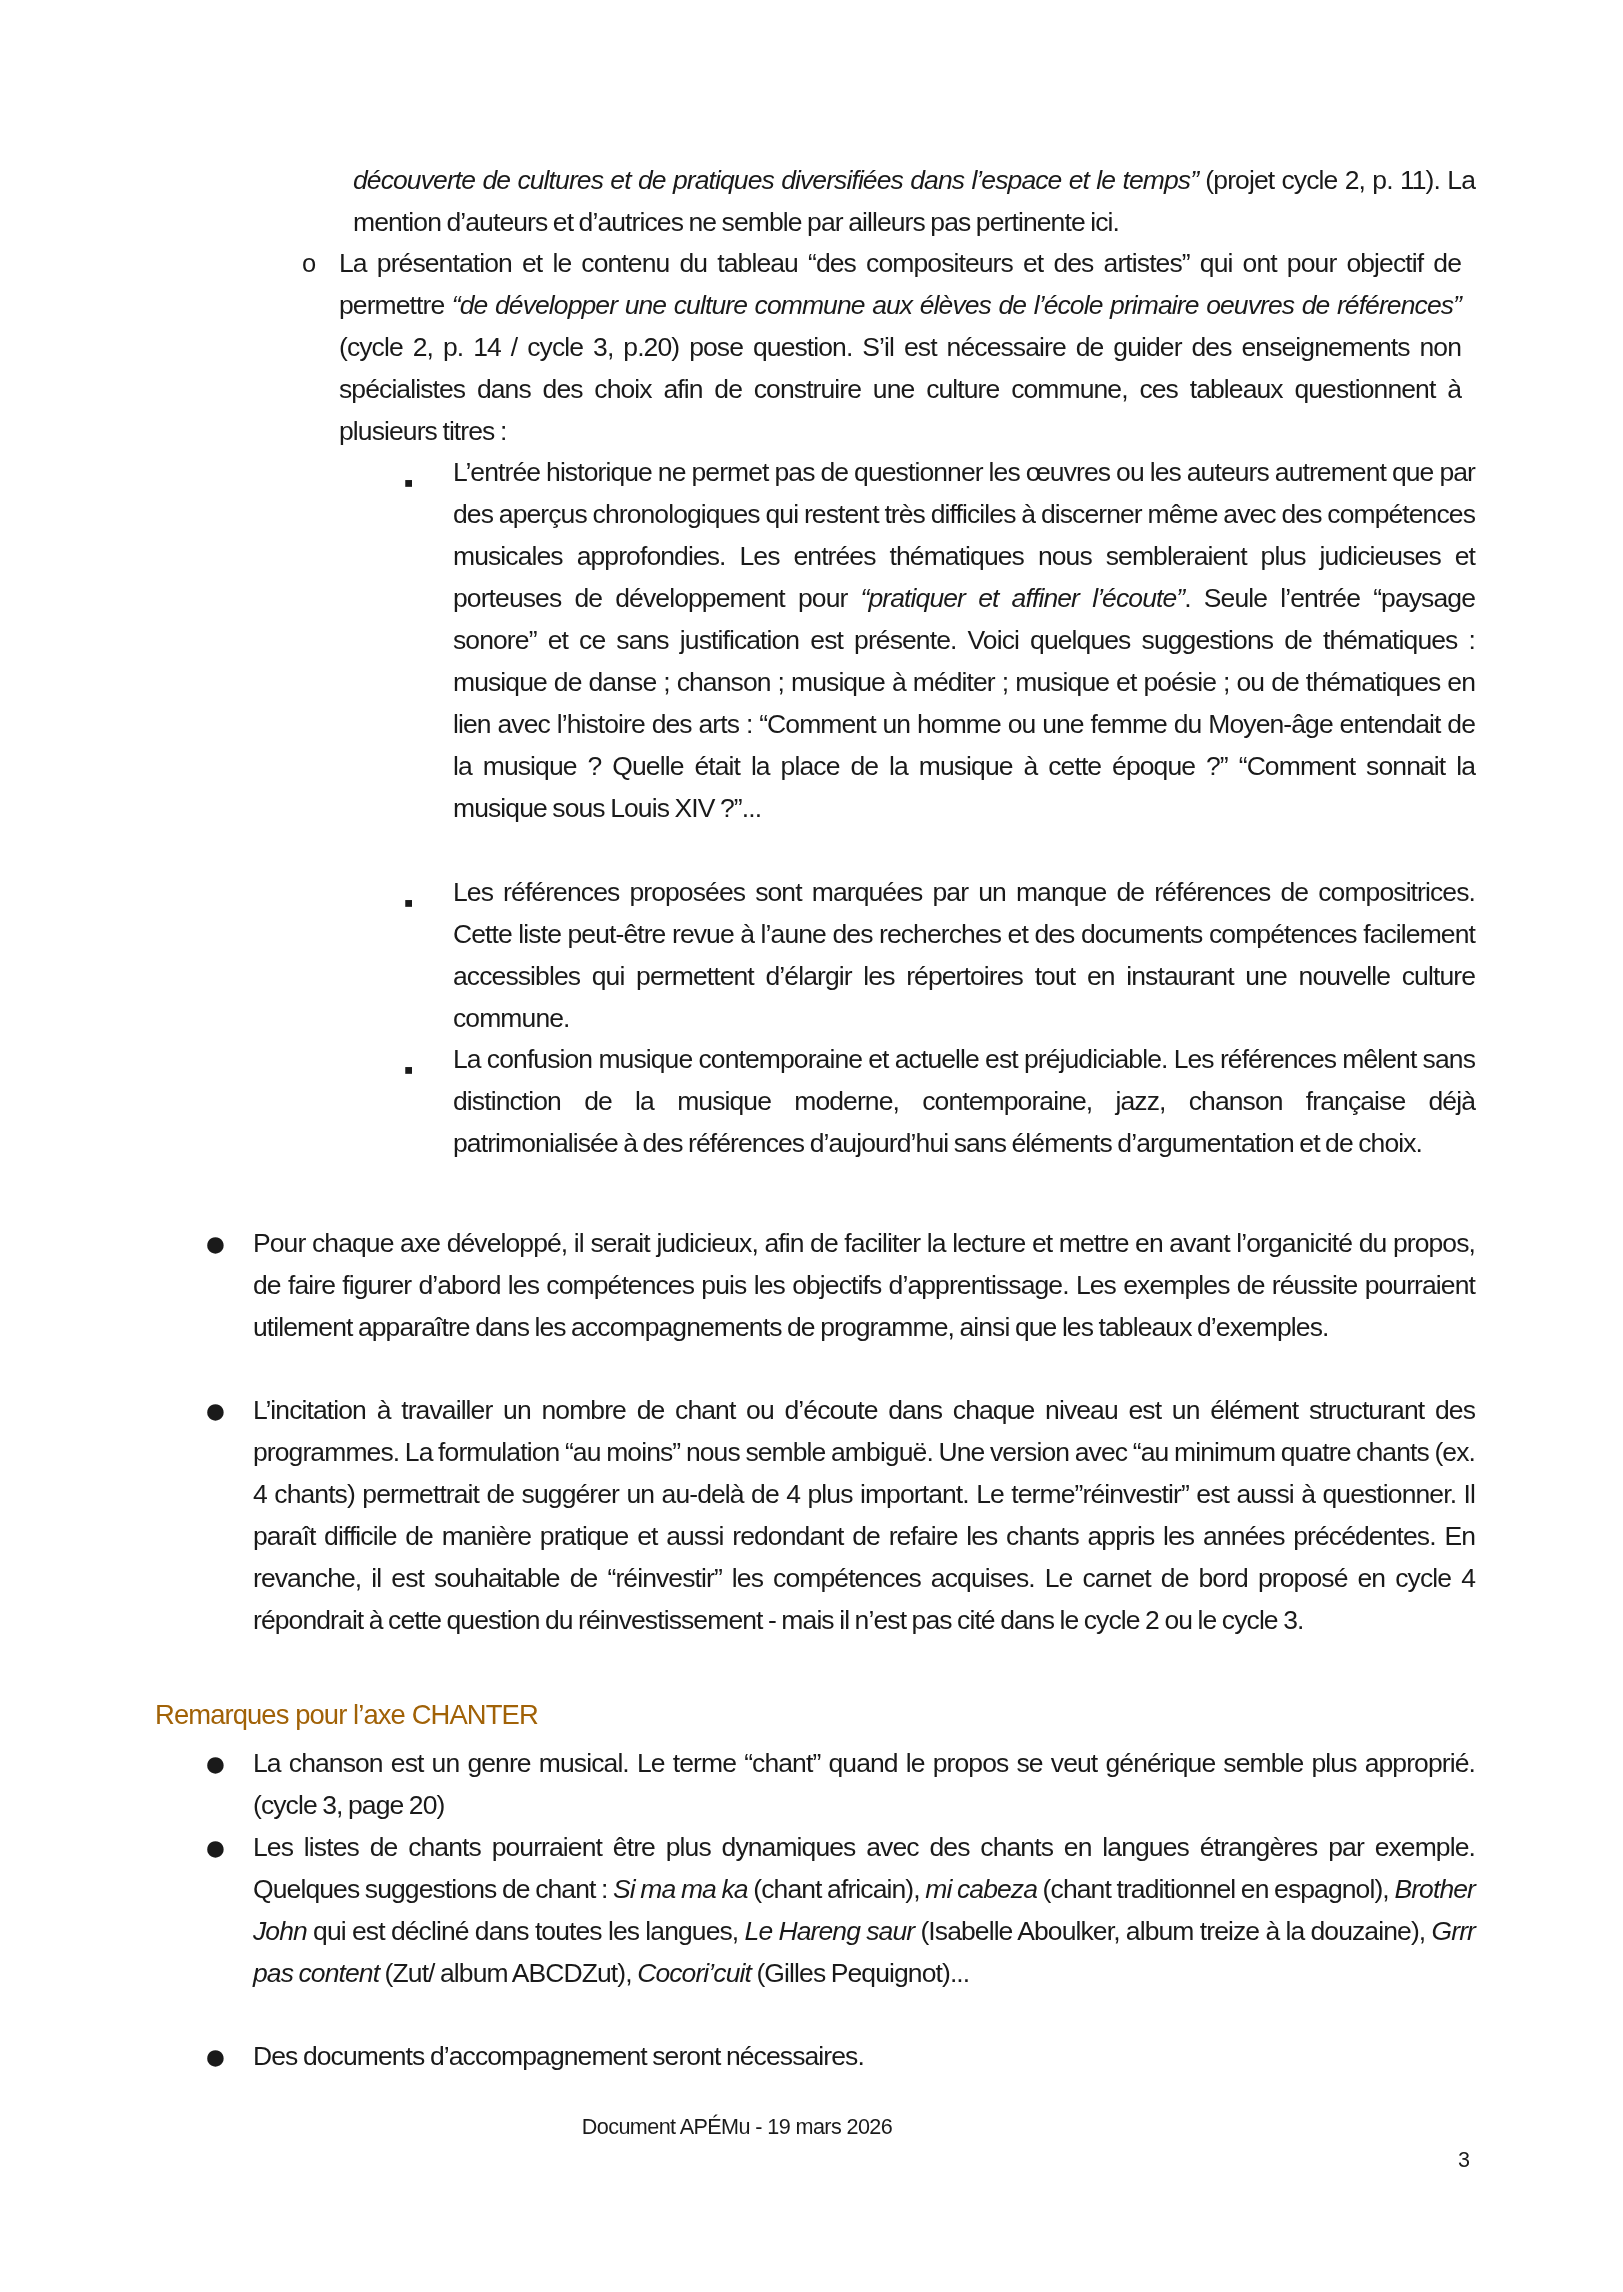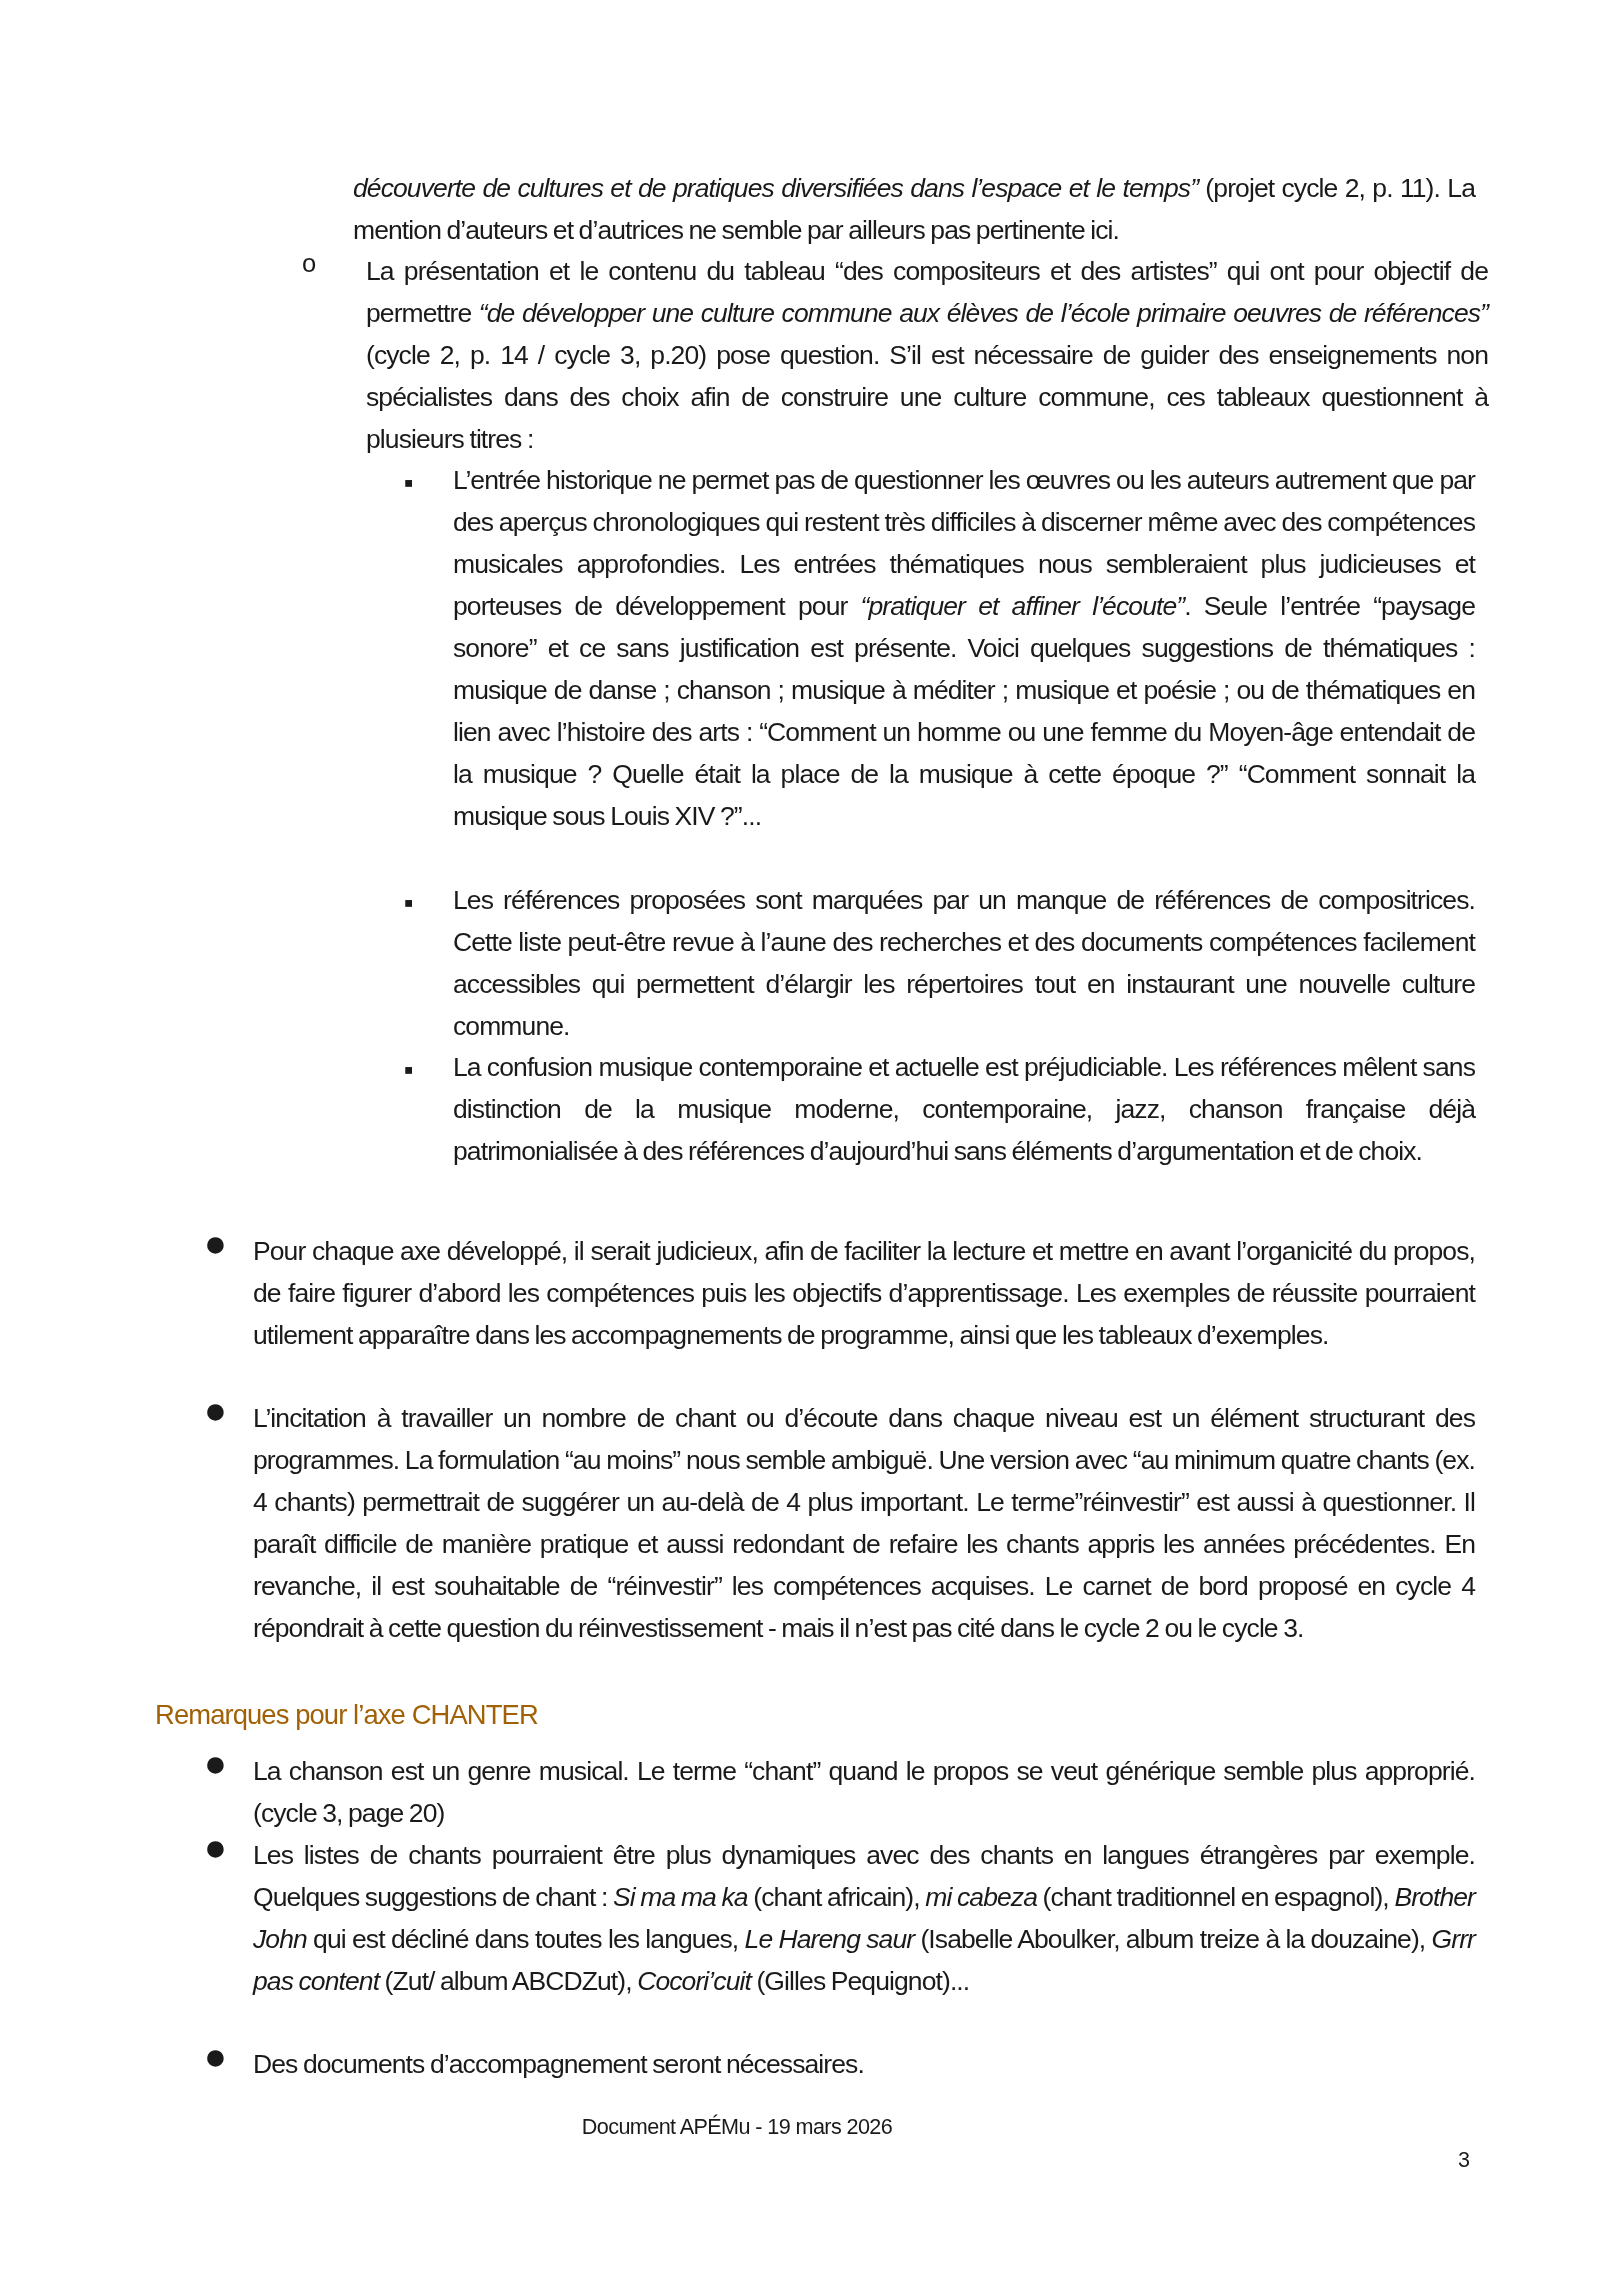--- a/index.html
+++ b/index.html
@@ -9,21 +9,20 @@
     font-family: "Liberation Sans", sans-serif; color: #1a1a1a;
   }
   .para {
     position: absolute;
     font-size: 26.5px;
     line-height: 42px;
     letter-spacing: -0.9px;
     word-spacing: -1px;
     text-align: justify;
     transform-origin: left top;
-    margin-top: 8px;
   }
   .marker {
     position: absolute; font-size: 25.5px; line-height: 42px;
     font-family: "DejaVu Sans", sans-serif; color: #1a1a1a;
   }
   .marker.square { font-size: 13.7px; }
   .marker.circle { font-family: "Liberation Sans", sans-serif; font-size: 25.5px; }
   .marker.dot { font-size: 21.6px; }
   em { font-style: italic; }
   .heading {
@@ -43,21 +42,21 @@
 </head>
 <body>
 
 <div class="page">
 
   <div class="para" style="left:353px; top:159px; width:1122px;">
     <em>découverte de cultures et de pratiques diversifiées dans l’espace et le temps”</em><span> (projet cycle 2, p.  11). La mention d’auteurs et d’autrices ne semble par ailleurs pas pertinente ici.</span>
   </div>
 
   <span class="marker circle" style="left:302px; top:242px;">o</span>
-  <div class="para" style="left:366px; top:242px; width:1122px;">
+  <div class="para" style="left:339px; top:242px; width:1122px;">
     <span>La présentation et le contenu du tableau “des compositeurs et des artistes” qui ont pour objectif de permettre </span><em>“de développer une culture commune aux élèves de l’école primaire oeuvres de références”</em><span> (cycle 2, p. 14 / cycle 3, p.20) pose question.  S’il est nécessaire de guider des enseignements non spécialistes dans des choix afin de construire une culture commune, ces tableaux questionnent à plusieurs titres :</span>
   </div>
 
   <span class="marker square" style="left:404px; top:461px;">▪</span>
   <div class="para" style="left:453px; top:451px; width:1022px;">
     <span>L’entrée historique ne permet pas de questionner les œuvres ou les auteurs autrement que par des aperçus chronologiques qui restent très difficiles à discerner même avec des compétences musicales approfondies. Les entrées thématiques nous sembleraient plus judicieuses et porteuses de développement pour  </span><em>“pratiquer et affiner l’écoute”</em><span>. Seule l’entrée “paysage sonore” et ce sans justification est présente. Voici quelques suggestions de thématiques : musique de danse ;  chanson ; musique à méditer ;  musique et poésie ; ou de thématiques en lien avec l’histoire des arts : “Comment un homme ou une femme du Moyen-âge entendait de la musique ? Quelle était la place de la musique à cette époque ?” “Comment sonnait la musique sous Louis XIV ?”...</span>
   </div>
 
   <span class="marker square" style="left:404px; top:881px;">▪</span>
   <div class="para" style="left:453px; top:871px; width:1022px;">Les références proposées sont marquées par un manque de références de compositrices. Cette liste peut-être revue à l’aune des recherches et des documents compétences facilement accessibles qui permettent d’élargir les répertoires tout en instaurant une nouvelle culture commune.</div>

